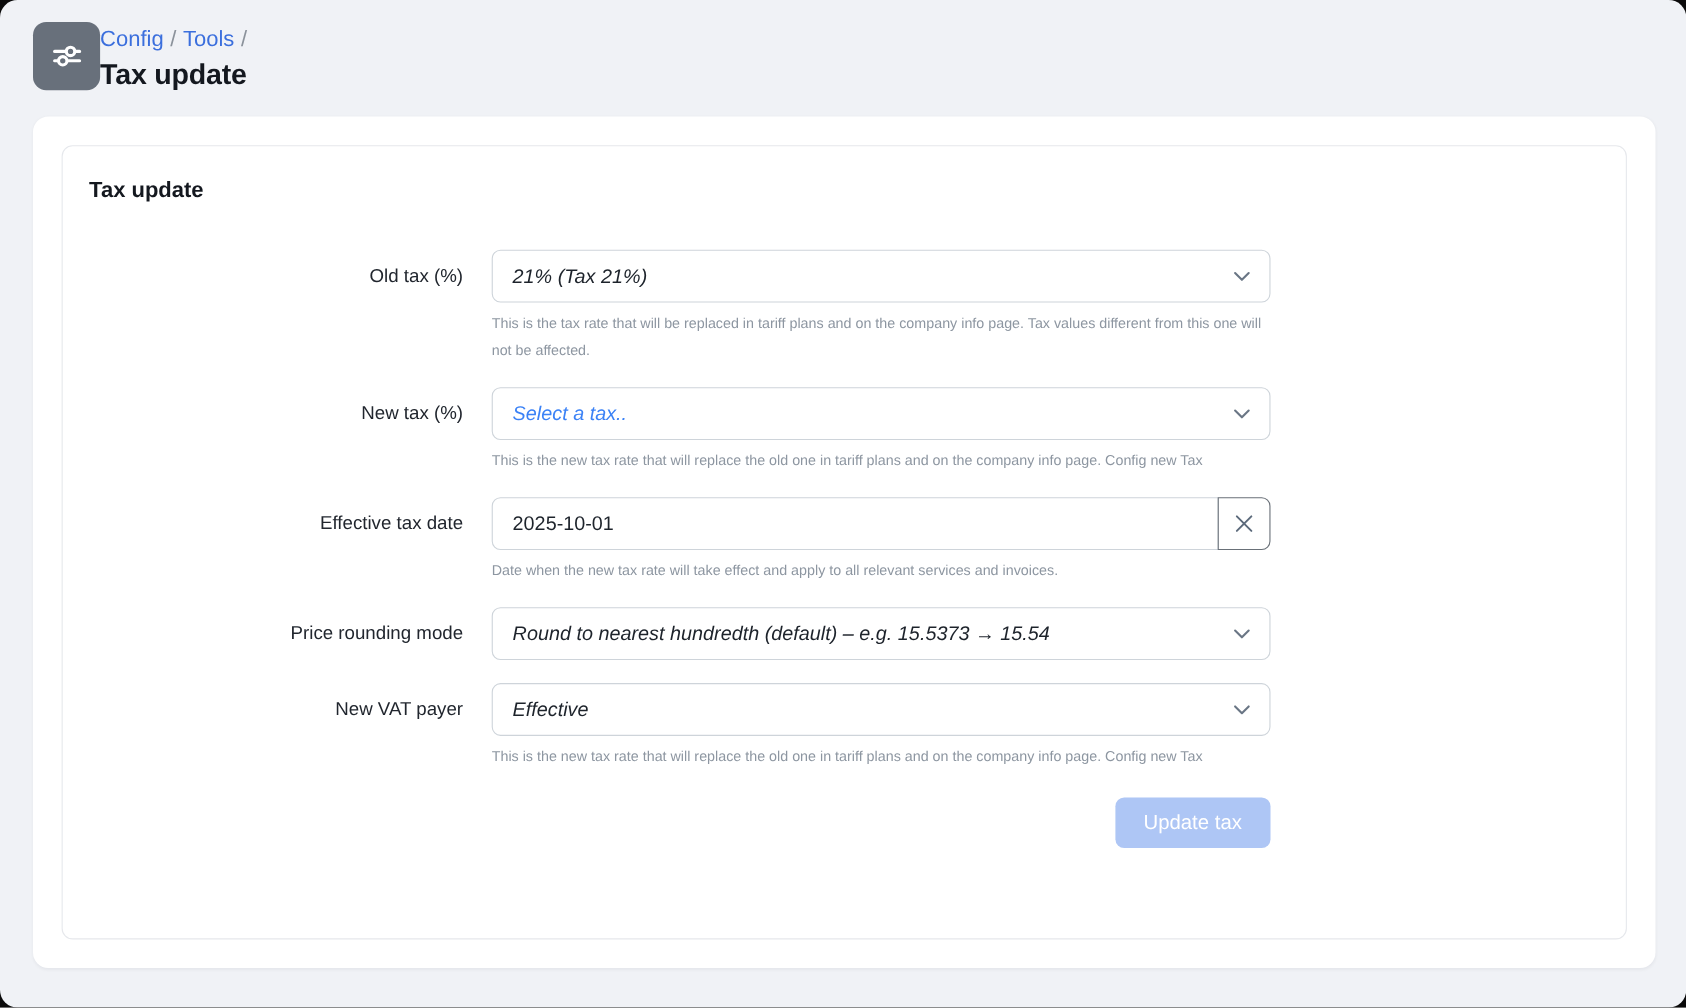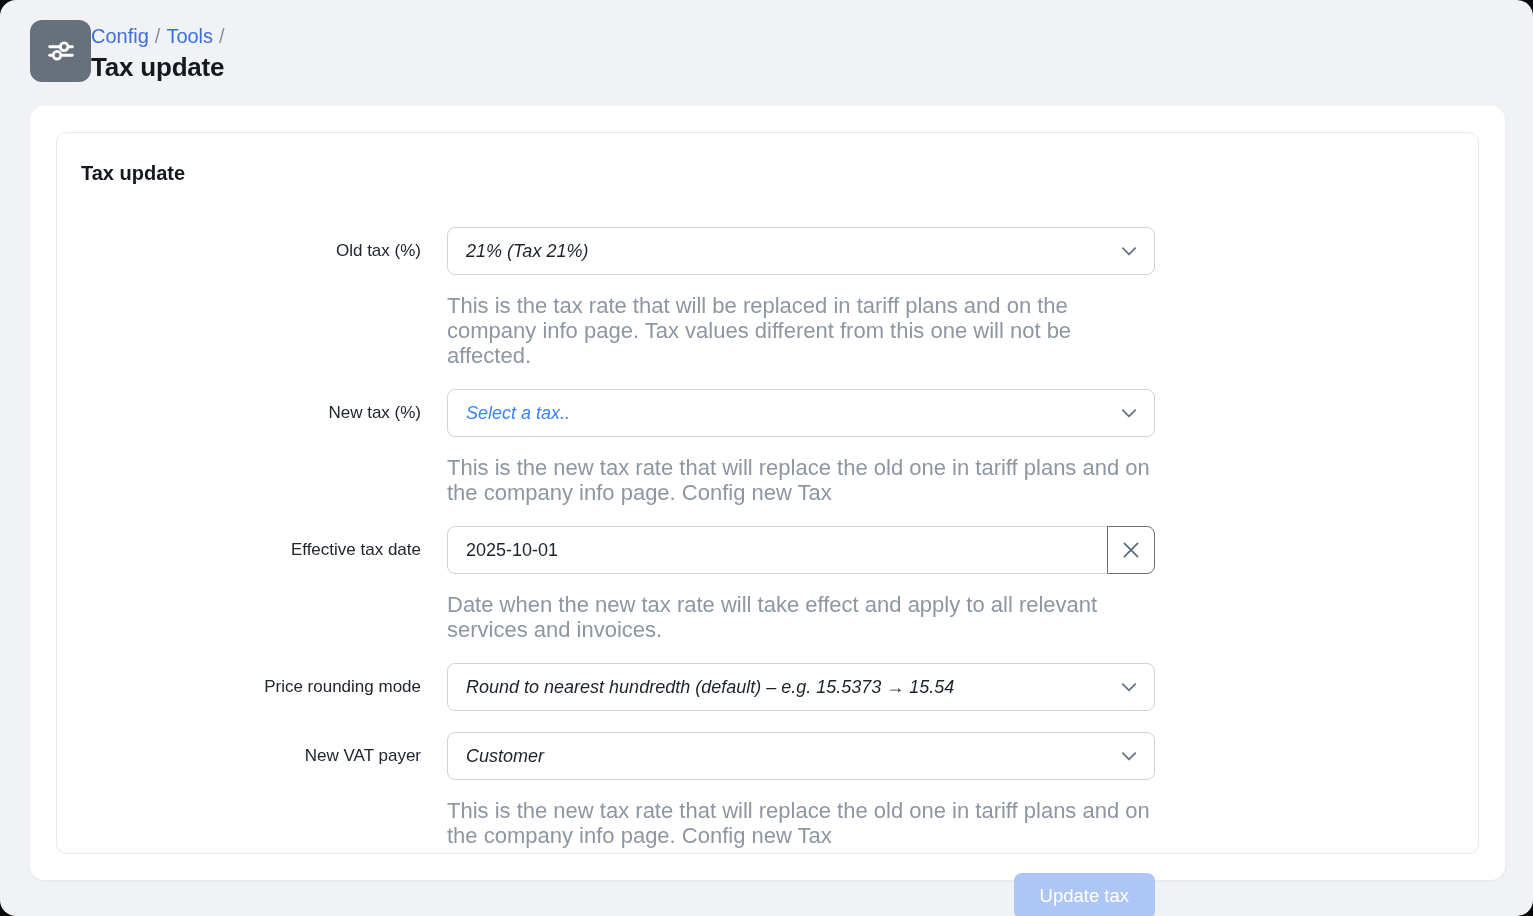--- a/index.html
+++ b/index.html
@@ -131,22 +131,22 @@
     border-radius: 0 8px 8px 0;
     background: #fff;
     display: flex; align-items: center; justify-content: center;
     cursor: pointer;
     padding: 0;
     position: relative;
     z-index: 1;
   }
 
   .help {
-    margin-top: 18px;
-    font-size: 22px;
+    margin-top: 6px;
+    font-size: 13px;
     line-height: 25px;
     color: #8d96a1;
   }
 
   .actions {
     width: 708px;
     margin-left: 366px;
     margin-top: 25px;
     display: flex;
     justify-content: flex-end;
@@ -241,21 +241,21 @@
                 <path d="M2.5 5.5 L8 11 L13.5 5.5" fill="none" stroke="#6a7685" stroke-width="1.7" stroke-linecap="round" stroke-linejoin="round"></path>
               </svg>
             </div>
           </div>
         </div>
 
         <div class="form-row">
           <div class="form-label">New VAT payer</div>
           <div class="form-field">
             <div class="select-box">
-              <span>Customer</span>
+              <span>Effective</span>
               <svg class="chev" viewBox="0 0 16 16">
                 <path d="M2.5 5.5 L8 11 L13.5 5.5" fill="none" stroke="#6a7685" stroke-width="1.7" stroke-linecap="round" stroke-linejoin="round"></path>
               </svg>
             </div>
             <div class="help">This is the new tax rate that will replace the old one in tariff plans and on the company info page. Config new Tax</div>
           </div>
         </div>
 
         <div class="actions">
           <button class="submit-btn" type="button">Update tax</button>

